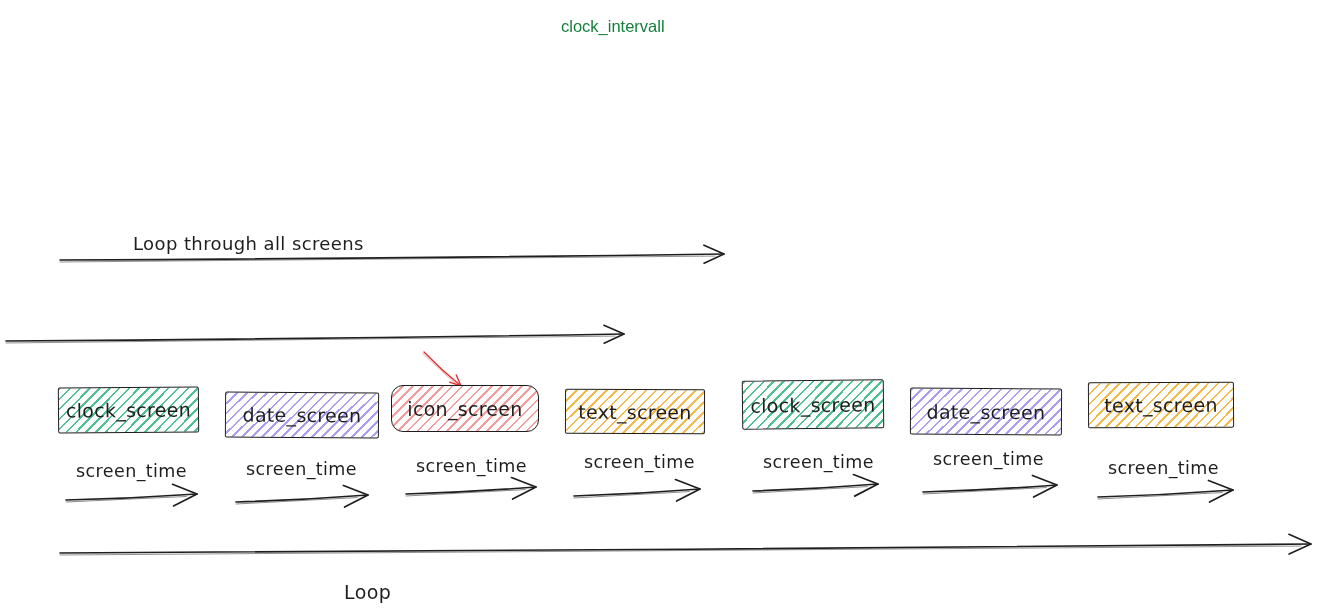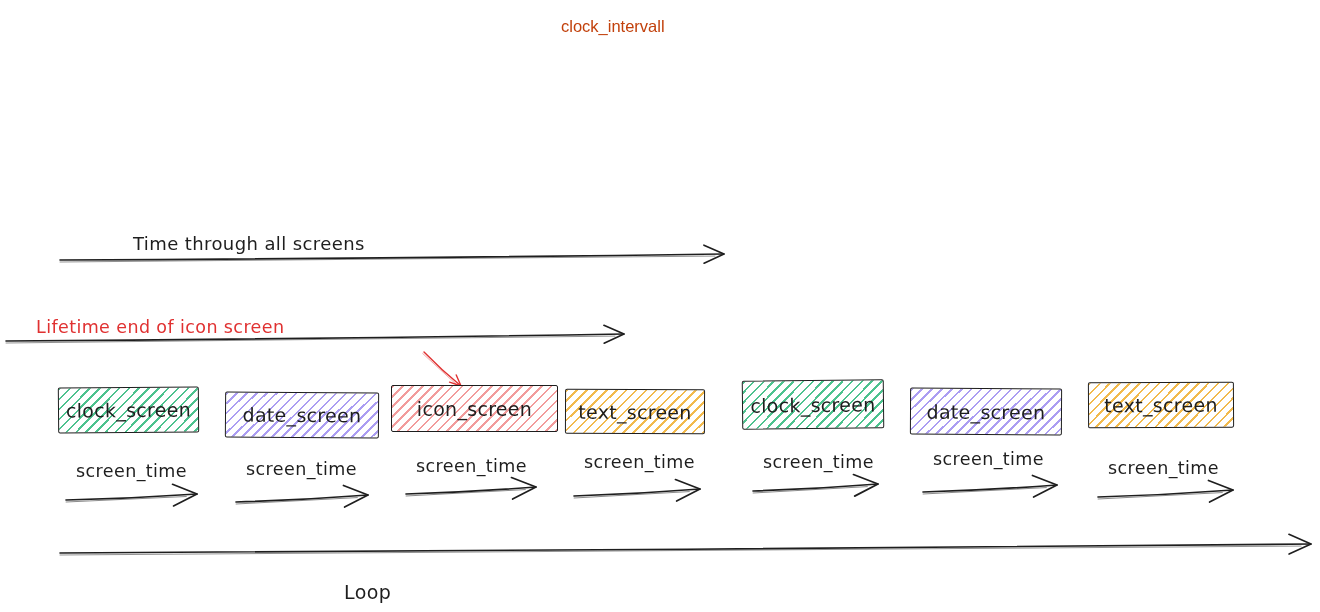--- a/index.html
+++ b/index.html
@@ -22,49 +22,48 @@
     position:absolute; box-sizing:border-box;
     border:1.8px solid #1e1e1e; border-radius:2px;
     display:flex; align-items:center; justify-content:center;
     font-size:19px; letter-spacing:0.3px; white-space:nowrap;
     background-color:#ffffff;
     background-image:repeating-linear-gradient(135deg,
       var(--hatch) 0px, var(--hatch) 1.8px, transparent 1.8px, transparent 7px);
   }
   .box-1 { left:58px;   top:387px; width:141px; height:46px; transform:rotate(-0.5deg); }
   .box-2 { left:225px;  top:392px; width:154px; height:46px; transform:rotate(0.4deg); }
-  .box-3 { left:391px;  top:385px; width:167px; height:47px; }
+  .box-3 { left:391px;  top:385px; width:148px; height:47px;border-radius:12px; }
   .box-4 { left:565px;  top:389px; width:140px; height:45px; transform:rotate(0.2deg); }
   .box-5 { left:742px;  top:380px; width:142px; height:49px; transform:rotate(-0.6deg); }
   .box-6 { left:910px;  top:388px; width:152px; height:47px; transform:rotate(0.3deg); }
   .box-7 { left:1088px; top:382px; width:146px; height:46px; transform:rotate(-0.3deg); }
   .il-1 { left:66px;   top:461px; }
   .il-2 { left:236px;  top:459px; }
   .il-3 { left:406px;  top:456px; }
   .il-4 { left:574px;  top:452px; }
   .il-5 { left:753px;  top:452px; }
   .il-6 { left:923px;  top:449px; }
   .il-7 { left:1098px; top:458px; }
   svg.arrow { position:absolute; overflow:visible; }
 </style>
 </head>
 <body>
 
 <div class="canvas">
 
-  <div class="title" style="color: #c2410c;">clock_intervall</div>
+  <div class="title" style="color: #15803d;">clock_intervall</div>
 
-  <div class="hand-label loop-label">Time through all screens</div>
+  <div class="hand-label loop-label">Loop through all screens</div>
   <svg class="arrow" viewBox="0 0 720 62" style="left: 32px; top: 226px; width: 720px; height: 62px;">
       <path d="M28,34 Q360.0135536635375,32.499938764818324 692,28" fill="none" stroke="#1e1e1e" stroke-width="1.6" stroke-linecap="round" stroke-linejoin="round"></path>
       <path d="M28.018071551383354,35.9999183530911 L683.0184389624735,30.081240334316185" fill="none" stroke="#1e1e1e" stroke-width="0.8800000000000001" stroke-linecap="round" stroke-linejoin="round" opacity="0.55"></path>
       <path d="M672.0821384503141,37.180348102743466 L692,28 L671.919494487864,19.181082924923604" fill="none" stroke="#1e1e1e" stroke-width="1.6" stroke-linecap="round" stroke-linejoin="round"></path>
     </svg>
 
-  <div class="hand-label life-label" style="color: rgb(224, 49, 49);">Lifetime end of icon screen</div>
   <svg class="arrow" viewBox="0 0 674 63" style="left: -22px; top: 306px; width: 674px; height: 63px;">
       <path d="M28,35 Q337.0169892014587,32.99990378592555 646,28" fill="none" stroke="#1e1e1e" stroke-width="1.6" stroke-linecap="round" stroke-linejoin="round"></path>
       <path d="M28.022652268611605,36.9998717145674 L637.0232295530583,30.101806923319618" fill="none" stroke="#1e1e1e" stroke-width="0.8800000000000001" stroke-linecap="round" stroke-linejoin="round" opacity="0.55"></path>
       <path d="M626.1032180630783,37.22594540166934 L646,28 L625.8993476455738,19.227099970562755" fill="none" stroke="#1e1e1e" stroke-width="1.6" stroke-linecap="round" stroke-linejoin="round"></path>
     </svg>
 
   <svg class="arrow" viewBox="0 0 75 72" style="left: 405px; top: 333px; width: 75px; height: 72px;">
       <path d="M19,19 Q36.48506206598581,37.104491281133086 56,53" fill="none" stroke="#e03131" stroke-width="1.4" stroke-linecap="round" stroke-linejoin="round"></path>
       <path d="M17.646749421314414,20.472655041510784 L51.001928193575225,51.123359859263964" fill="none" stroke="#e03131" stroke-width="0.77" stroke-linecap="round" stroke-linejoin="round" opacity="0.55"></path>
       <path d="M44.55110208944386,49.20194304496847 L56,53 L51.24969245393751,41.91230058949009" fill="none" stroke="#e03131" stroke-width="1.4" stroke-linecap="round" stroke-linejoin="round"></path>

